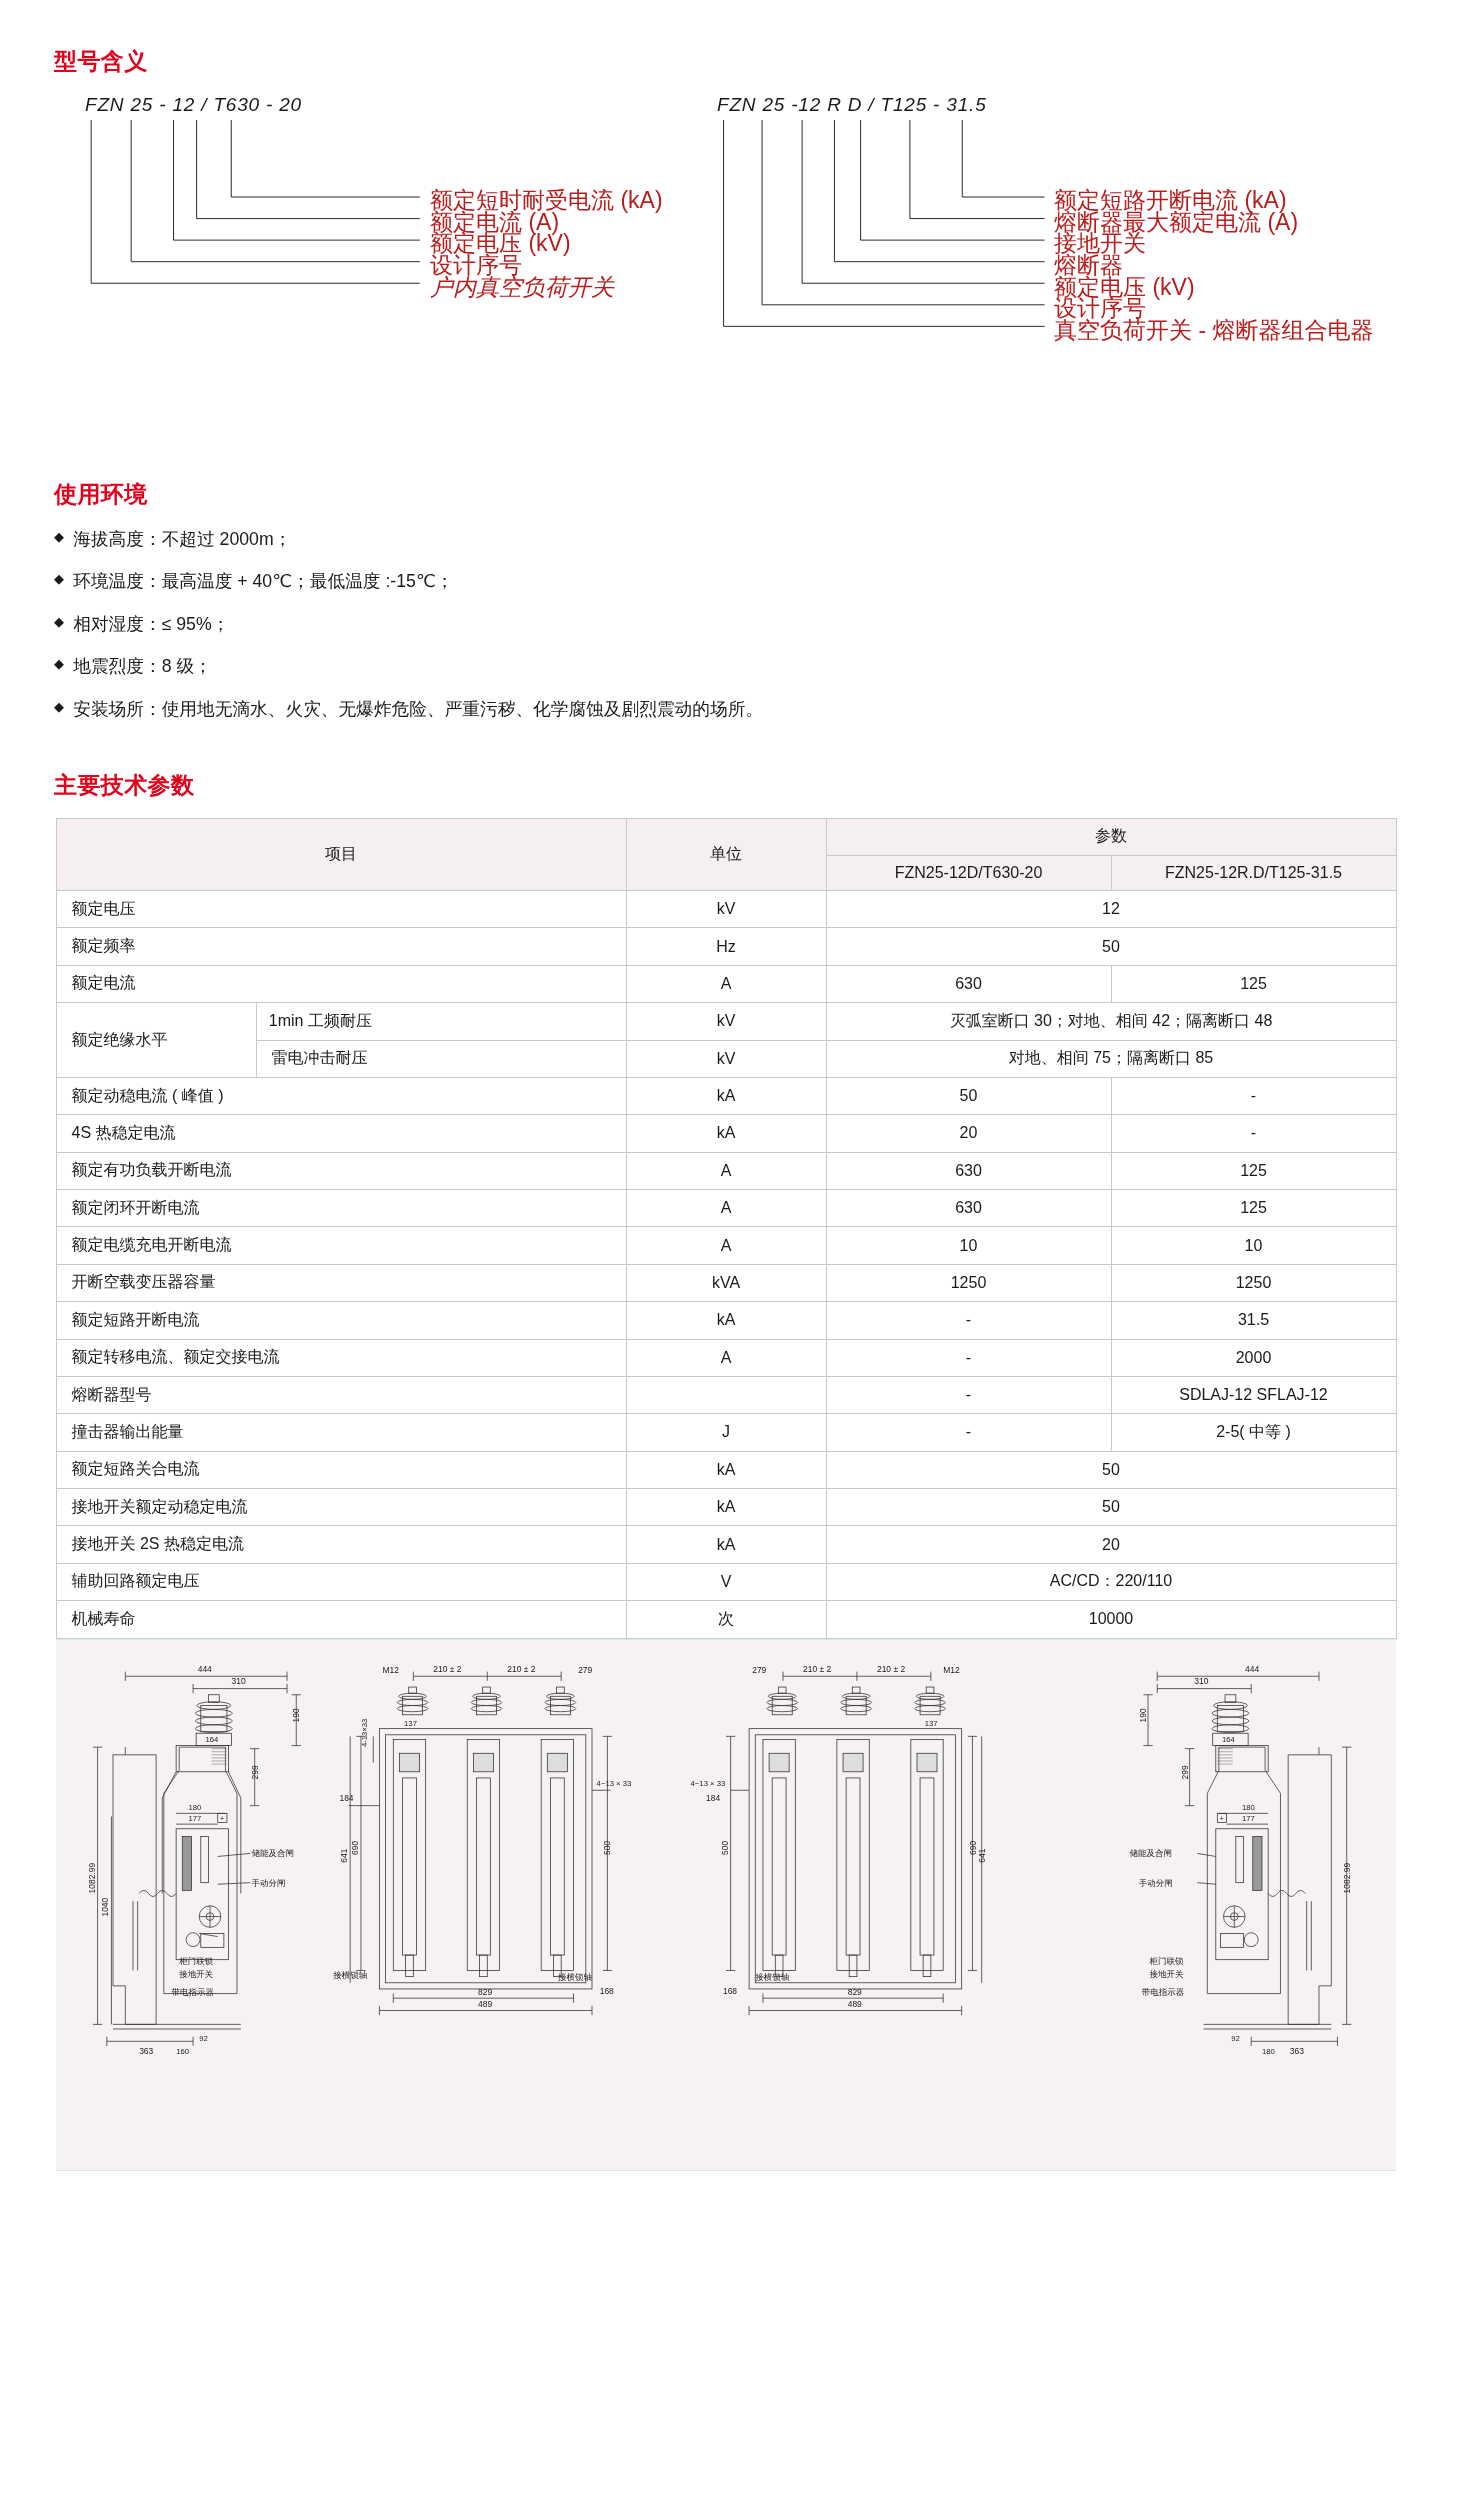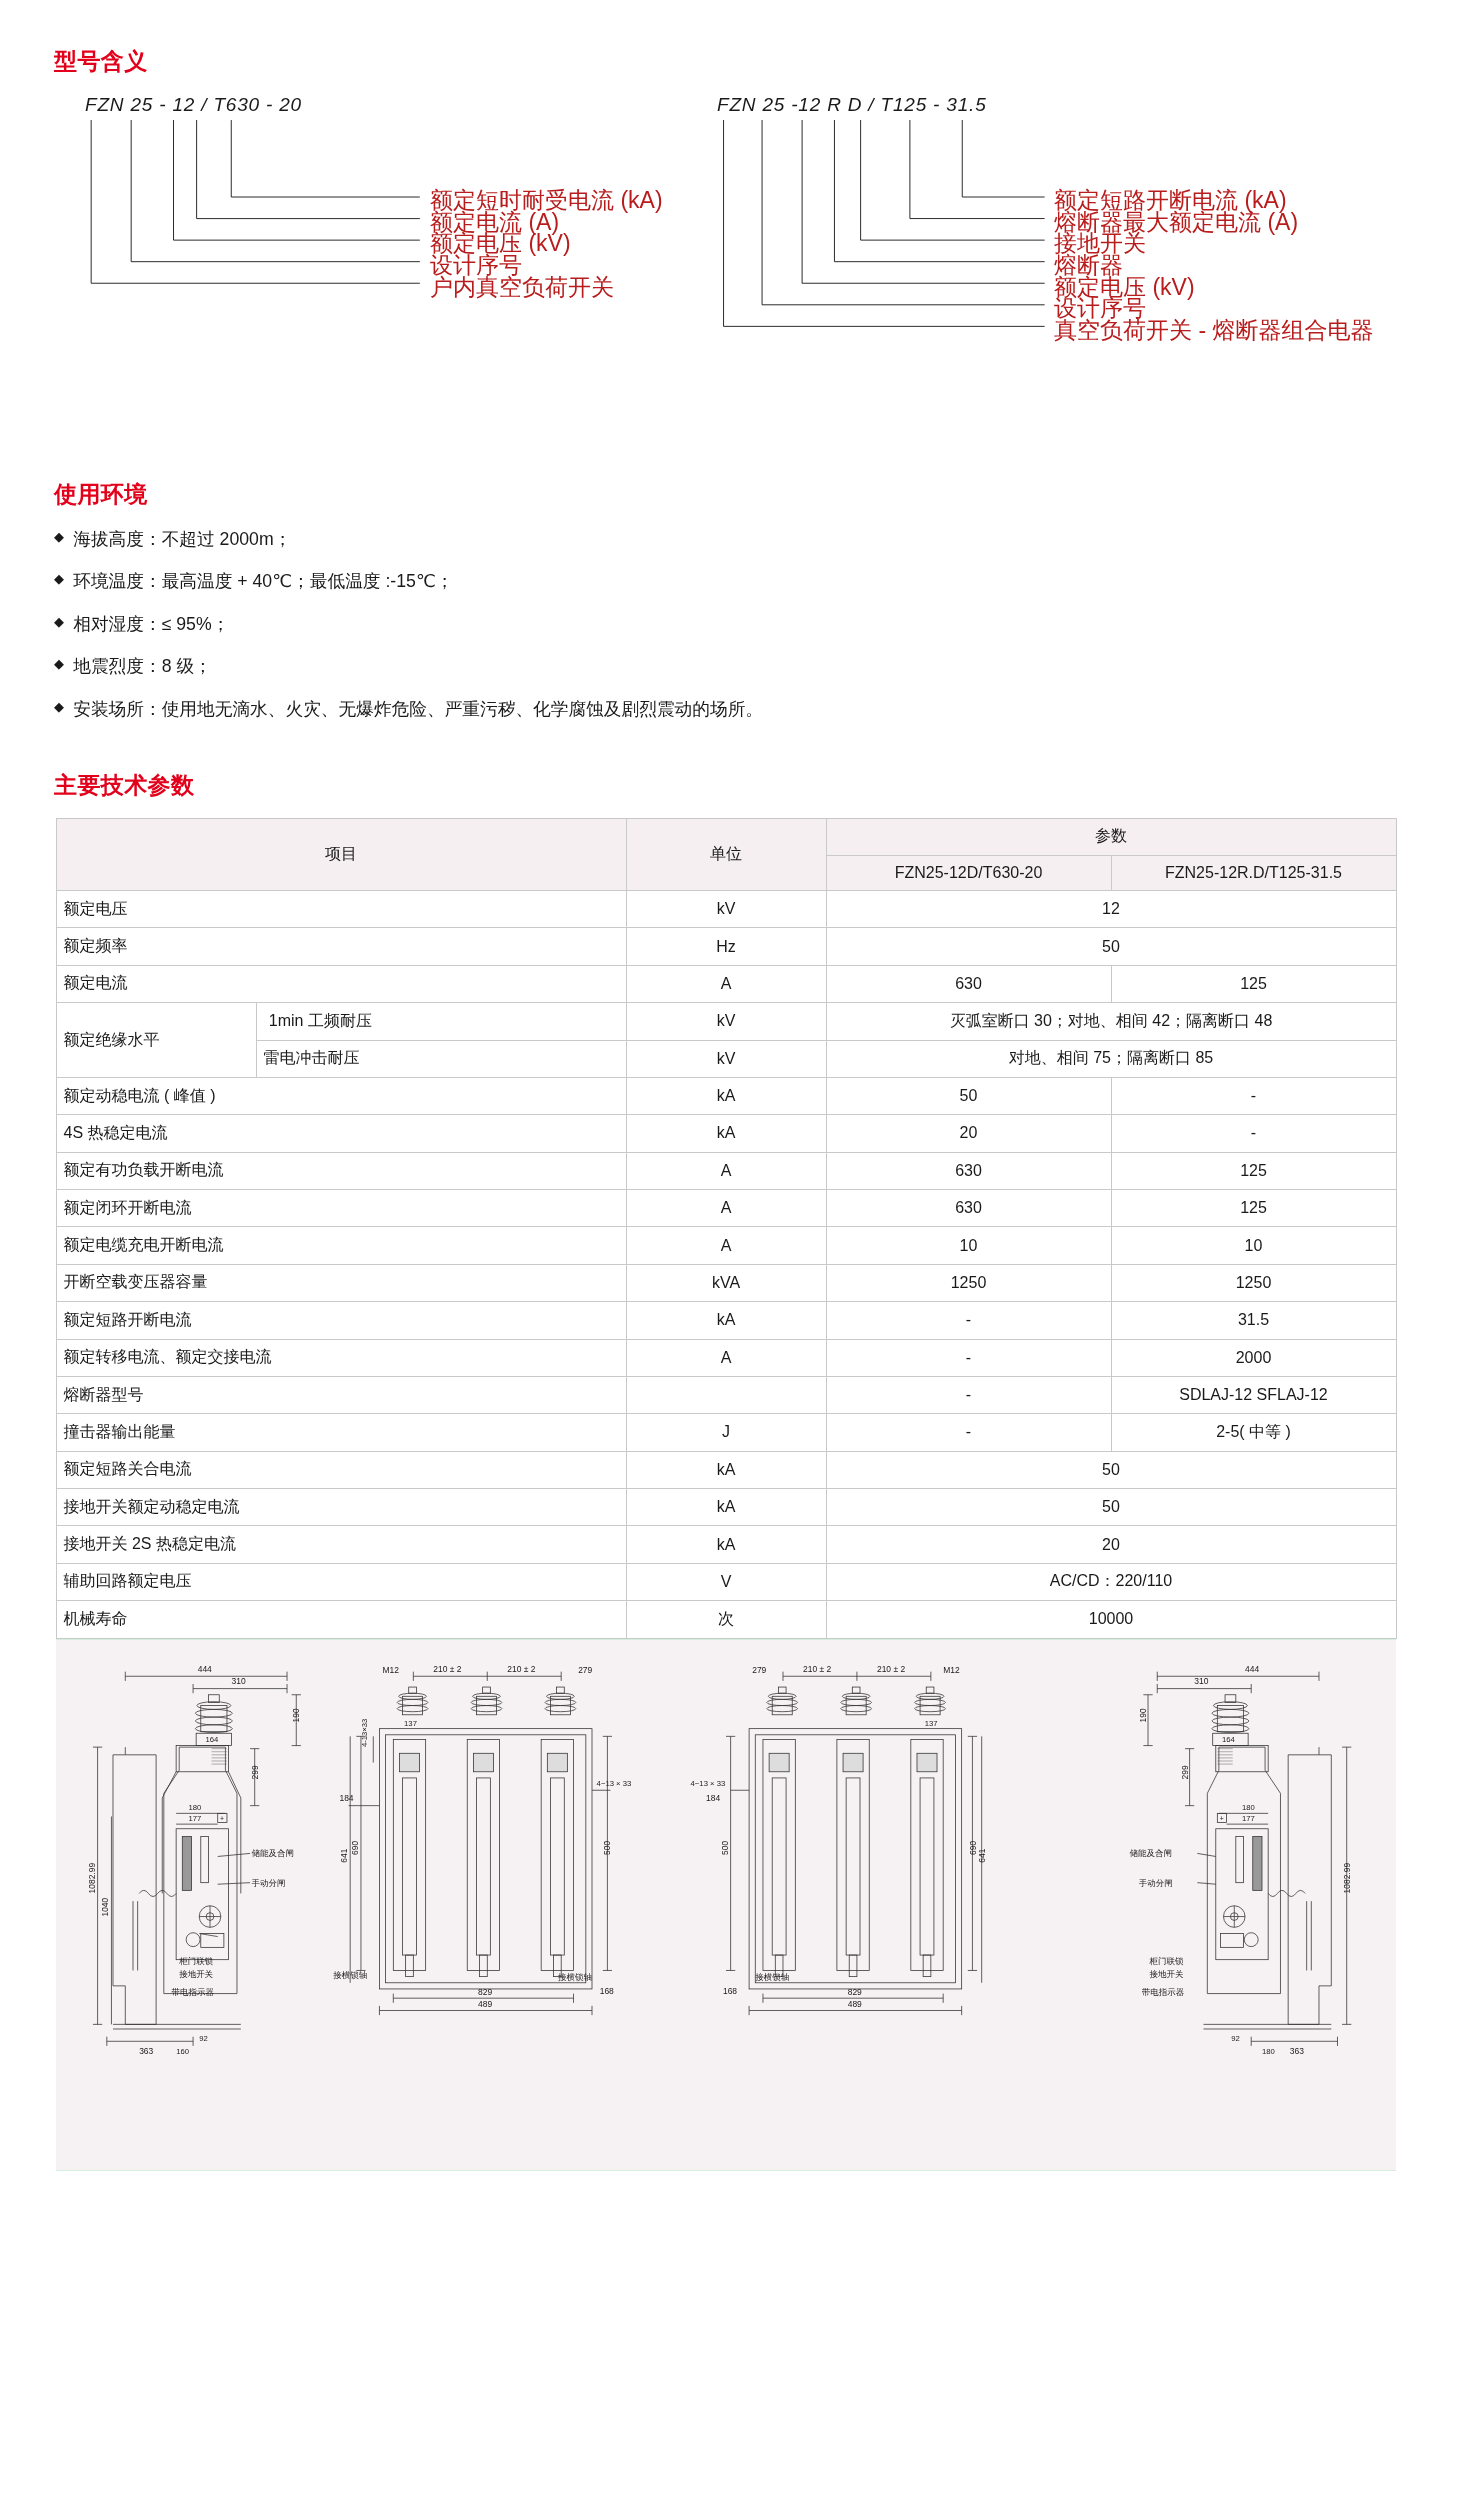--- a/index.html
+++ b/index.html
@@ -99,21 +99,21 @@
     font-weight: normal;
   }
   table.spec thead th {
     background: #f6eff1;
     font-weight: normal;
   }
   table.spec td.left-align {
     text-align: left;
     padding-left: 12.3px;
   }
-  table.spec tbody tr td:first-child { text-align: left; padding-left: 7px; }
+  table.spec tbody tr td:first-child { text-align: left; padding-left: 15px; }
   table.spec tbody tr td.ctr { text-align: center; padding-left: 6.2px; }
 
   
   .dim-wrap {
     width: 1340px;
     margin-left: 1.5px;
     background: #86efac;
     height: 532px;
     position: relative;
     overflow: hidden;
@@ -145,21 +145,21 @@
           <line x1="145" y1="128" x2="435" y2="128" stroke="#1a1a1a" stroke-width="1.2"></line>
           <line x1="115" y1="156" x2="435" y2="156" stroke="#1a1a1a" stroke-width="1.2"></line>
           <line x1="60" y1="184" x2="435" y2="184" stroke="#1a1a1a" stroke-width="1.2"></line>
           <line x1="8" y1="212" x2="435" y2="212" stroke="#1a1a1a" stroke-width="1.2"></line>
         </svg>
         <div class="leaders" style="position:absolute;left:0;top:26px;width:585px;height:308px;">
           <div class="leader-label" style="left:345px; top:69px;">额定短时耐受电流 (kA)</div>
           <div class="leader-label" style="left:345px; top:91px;">额定电流 (A)</div>
           <div class="leader-label" style="left:345px; top:112px;">额定电压 (kV)</div>
           <div class="leader-label" style="left:345px; top:134px;">设计序号</div>
-          <div class="leader-label" style="left:345px; top:156px;">户内真空负荷开关</div>
+          <div class="leader-label" style="left:345px; top:156px;font-style:italic;">户内真空负荷开关</div>
         </div>
       </div>
 
       <div class="model-group right">
         <div class="model-code">FZN  25 -12     R   D  / T125 - 31.5</div>
         <svg width="663" height="308" style="position:absolute;left:0;top:26px;" viewBox="0 0 860 400">
           <line x1="8" y1="0" x2="8" y2="268" stroke="#1a1a1a" stroke-width="1.2"></line>
           <line x1="58" y1="0" x2="58" y2="240" stroke="#1a1a1a" stroke-width="1.2"></line>
           <line x1="110" y1="0" x2="110" y2="212" stroke="#1a1a1a" stroke-width="1.2"></line>
           <line x1="152" y1="0" x2="152" y2="184" stroke="#1a1a1a" stroke-width="1.2"></line>

